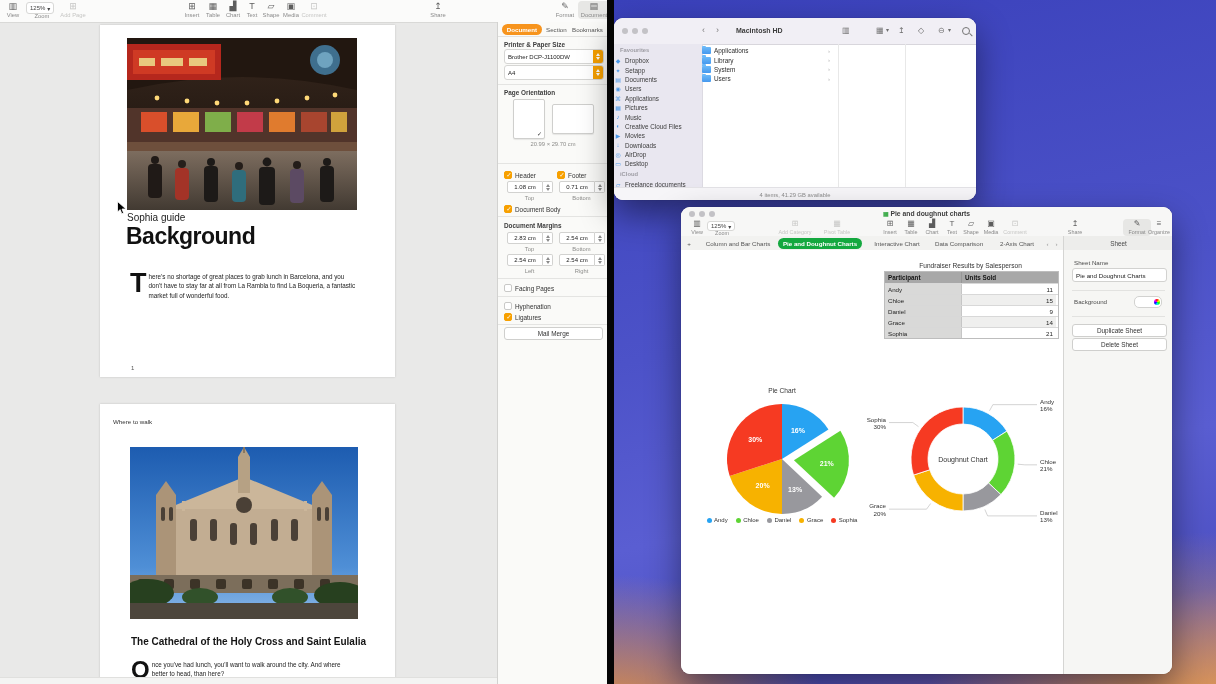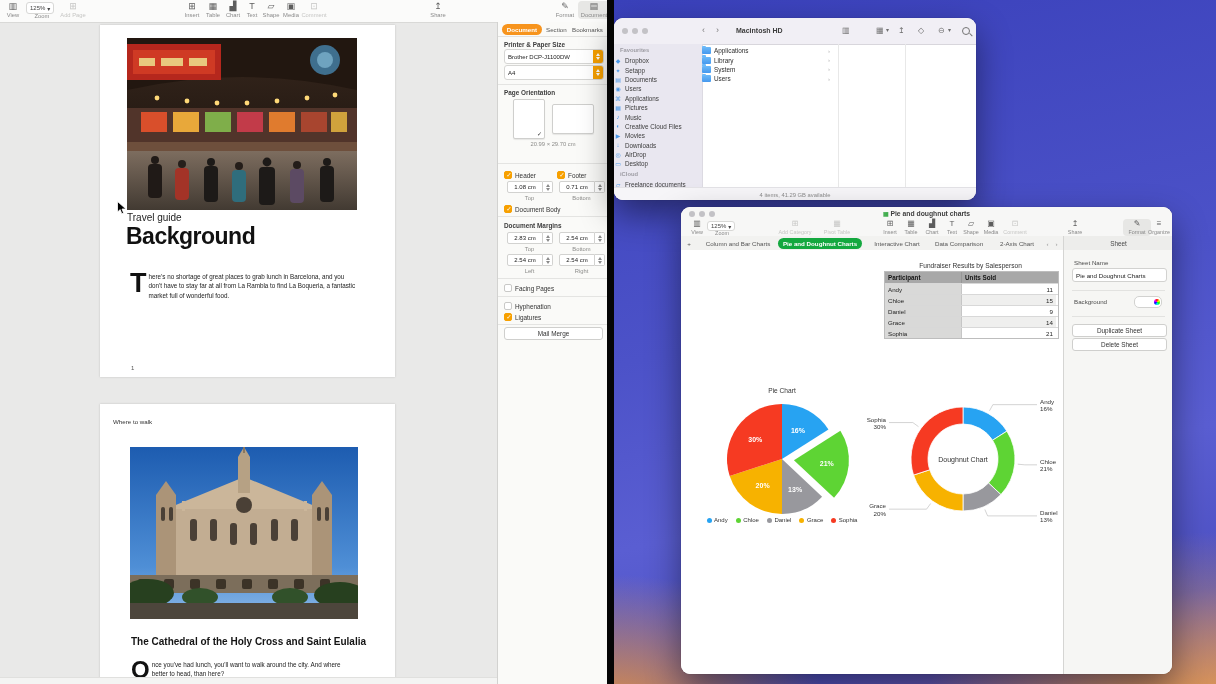--- a/index.html
+++ b/index.html
@@ -257,21 +257,21 @@
           <g fill="#5c4a63">
               <circle cx="170" cy="127" r="4" fill="#241d19"></circle>
               <rect x="163" y="131" width="14" height="34" rx="4"></rect>
             </g>
           <g fill="#1d1a18">
               <circle cx="200" cy="124" r="4"></circle>
               <rect x="193" y="128" width="14" height="36" rx="4"></rect>
             </g>
         </g>
       </svg>
-      <div class="abs kicker" style="left:27px;top:187px;">Travel guide</div>
+      <div class="abs kicker" style="left:27px;top:187px;">Sophia guide</div>
       <div class="abs doc-title" style="left:26px;top:198px;">Background</div>
       <div class="abs bodytext" style="left:30px;top:247px;width:226px;">
         <span class="dropcap dc-t">T</span><span>here's no shortage of great places to grab lunch in Barcelona, and you don't have to stay far at all from La Rambla to find La Boqueria, a fantastic market full of wonderful food.</span>
       </div>
       <div class="abs pageno" style="left:31px;top:340px;">1</div>
     </div>
 
     <div class="page" style="left:100px;top:404px;width:295px;height:295px;">
       <div class="abs margin-note" style="left:13px;top:14px;">Where to walk</div>
       <svg style="position:absolute;left:30px;top:43px;" width="228" height="172" viewBox="0 0 228 172">

